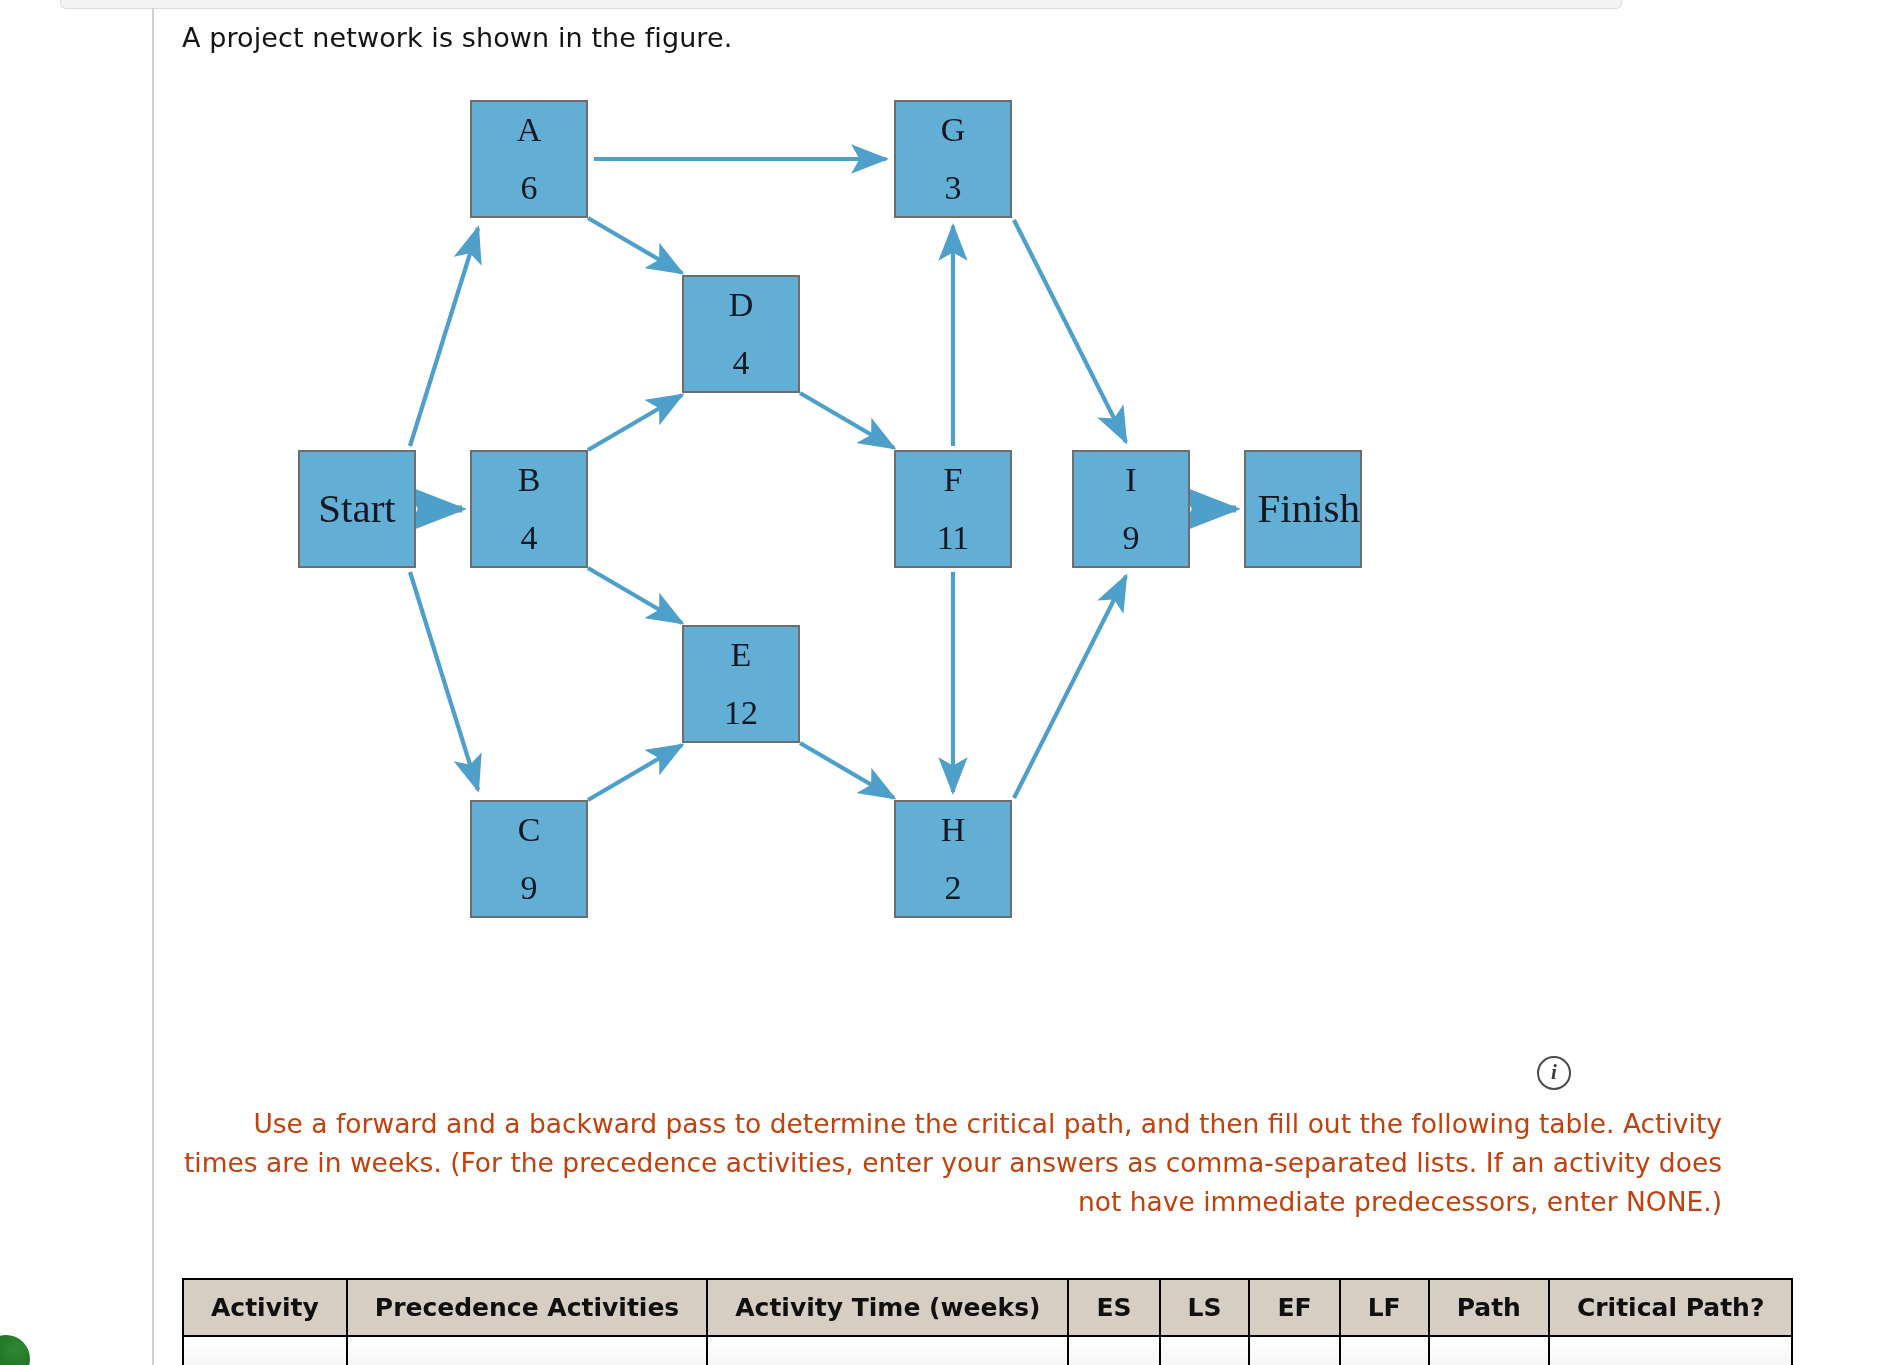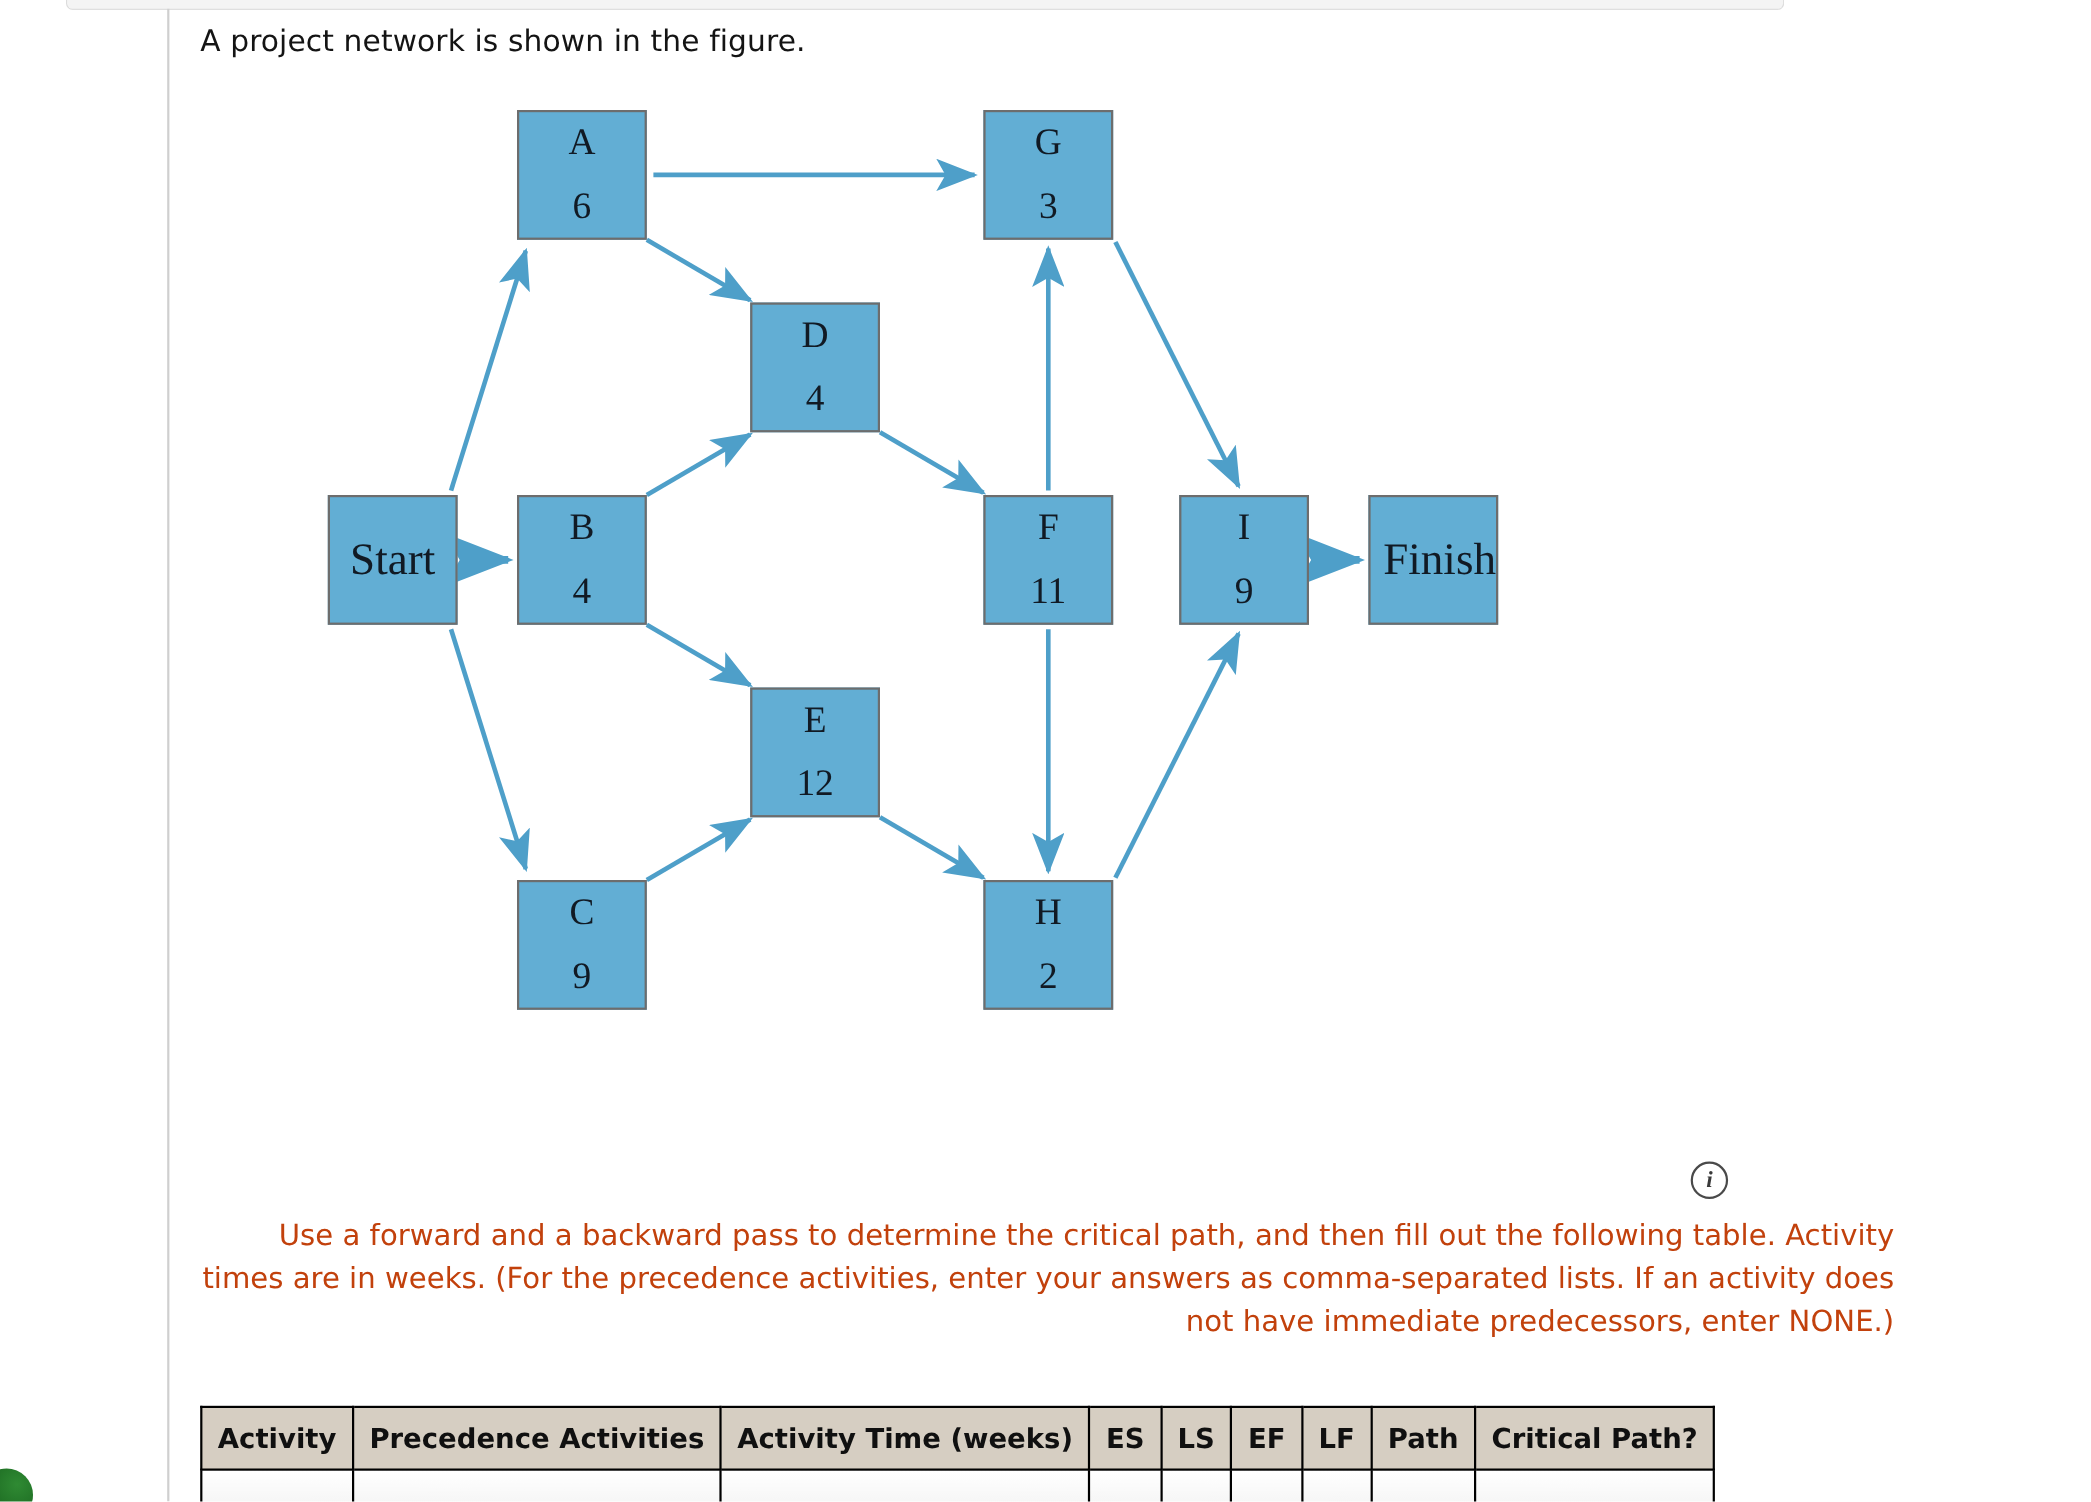--- a/index.html
+++ b/index.html
@@ -124,21 +124,21 @@
     left: 0;
     top: 1278px;
     border-collapse: collapse;
     font-size: 25px;
     font-weight: bold;
     color: #101010;
   }
   #answer-table th {
     background: #d6cec2;
     border: 2px solid #000;
-    padding: 13px 14px;
+    padding: 13px 27px;
     white-space: nowrap;
     font-weight: bold;
   }
   #answer-table td {
     border: 2px solid #000;
     border-top: none;
     background: linear-gradient(#ffffff, #e9e9e9);
     height: 70px;
   }
 </style>

